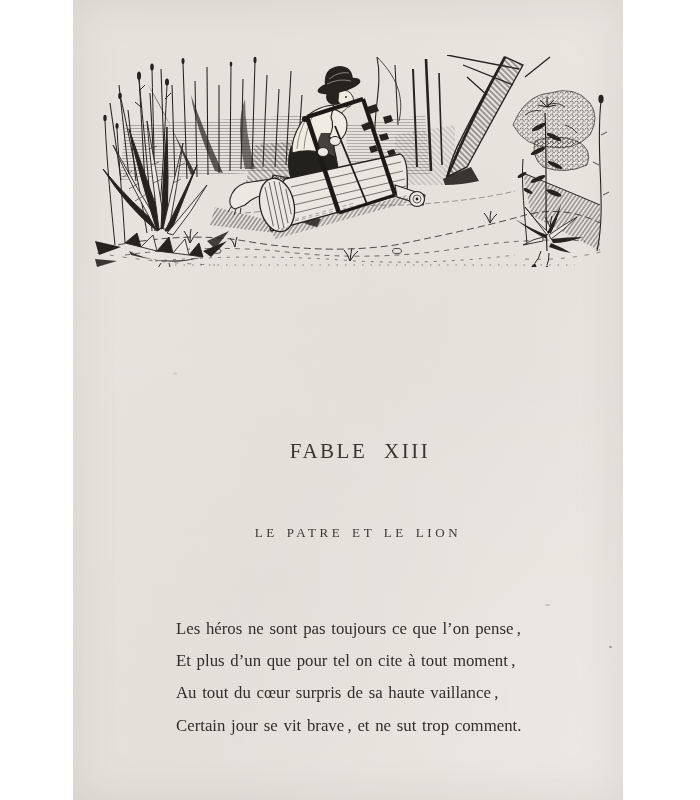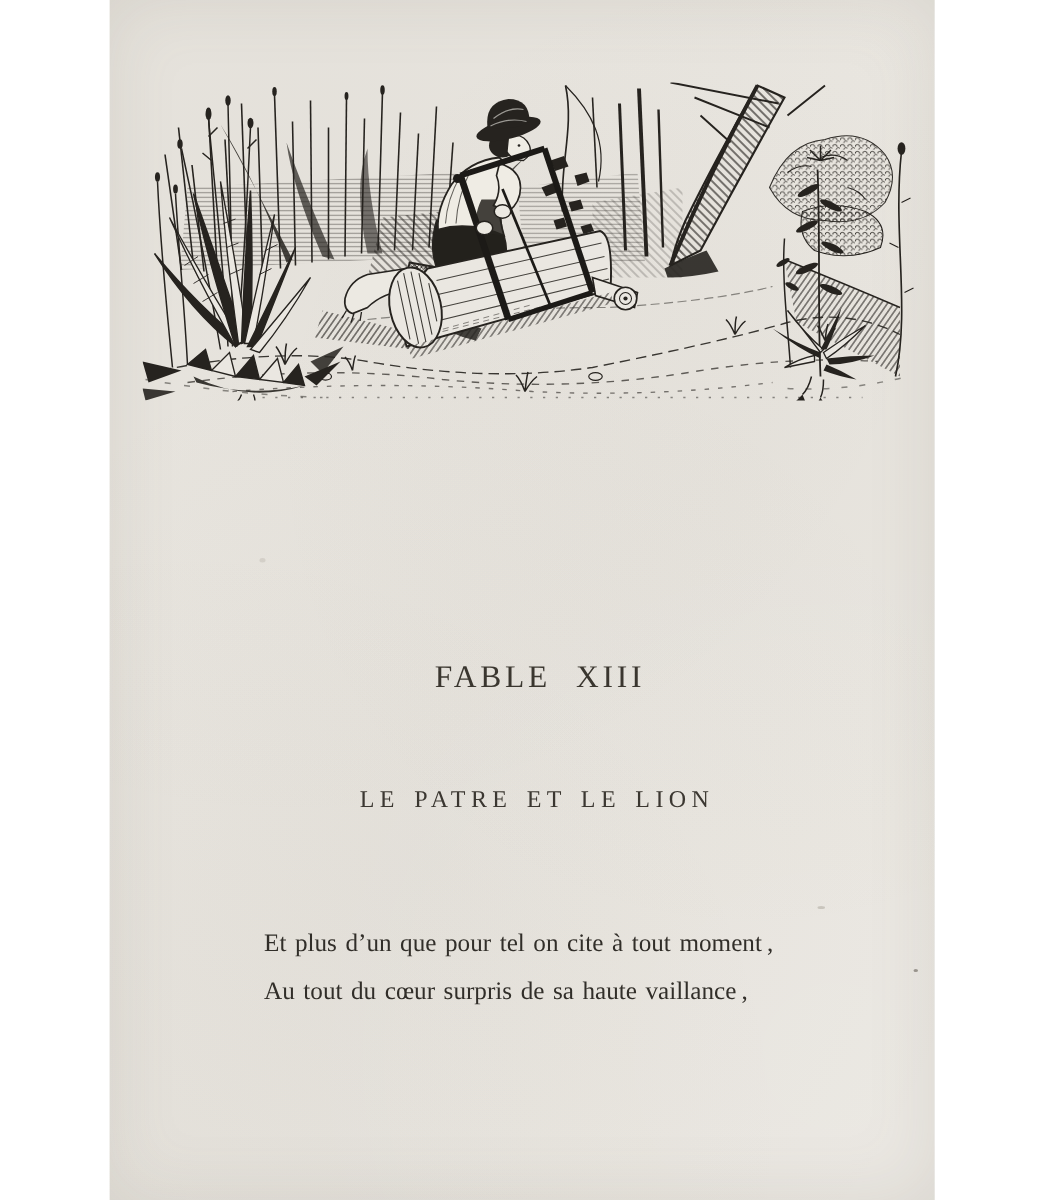--- a/index.html
+++ b/index.html
@@ -12,21 +12,21 @@
            radial-gradient(circle at 78% 38%, rgba(120,110,95,.04), transparent 50%),
            radial-gradient(circle at 40% 72%, rgba(120,110,95,.05), transparent 55%),
            radial-gradient(circle at 88% 88%, rgba(255,255,255,.07), transparent 50%),
            radial-gradient(circle at 10% 95%, rgba(120,110,95,.04), transparent 45%);
          box-shadow: inset 0 0 46px rgba(105,98,86,.13);}
   .engraving{position:absolute;left:22px;top:55px;width:515px;height:212px;}
   .heading{position:absolute;left:12px;right:0;top:439px;text-align:center;
            font-size:21px;letter-spacing:2.5px;word-spacing:9px;color:#3a362f;
            transform:translateX(6px);}
   .subtitle{position:absolute;left:0;right:0;top:525px;text-align:center;
-           font-size:16px;letter-spacing:3.6px;word-spacing:2px;color:#3b3731;
+           font-size:13px;letter-spacing:3.6px;word-spacing:2px;color:#3b3731;
            transform:translateX(10px);}
   .poem{position:absolute;left:103px;top:613px;font-size:16.8px;line-height:32.2px;
         color:#312e29;word-spacing:1.5px;white-space:nowrap;}
   .speck{position:absolute;border-radius:50%;}
   .s1{left:536px;top:646px;width:3px;height:2px;background:rgba(90,84,74,.55);}
   .s2{left:472px;top:604px;width:5px;height:2px;background:rgba(120,112,98,.28);}
   .s3{left:100px;top:372px;width:4px;height:3px;background:rgba(120,112,98,.16);}
 </style>
 </head>
 <body>
@@ -262,21 +262,23 @@
         <path d="M448 186Q438 188 428 190Q438 184 448 182Z" fill="#eae7e1" stroke-width=".9"></path>
         <path d="M446 196q-2 8 -6 12M454 198q0 8 -2 12" fill="none" stroke-width="1"></path>
         <path d="M440 208l-6 6 8 -1ZM452 210l-4 7 7 -2Z" fill="#26231f" stroke="none"></path>
       </g>
     </svg>
 
     <div class="heading">FABLE XIII</div>
     <div class="subtitle">LE PATRE ET LE LION</div>
 
     <div class="poem">
+      <div>Les héros ne sont pas toujours ce que l’on pense ,</div>
       <div>Et plus d’un que pour tel on cite à tout moment ,</div>
       <div>Au tout du cœur surpris de sa haute vaillance ,</div>
+      <div>Certain jour se vit brave , et ne sut trop comment.</div>
     </div>
 
     <div class="speck s1"></div>
     <div class="speck s2"></div>
     <div class="speck s3"></div>
   </div>
 </div>
 
 </body></html>

